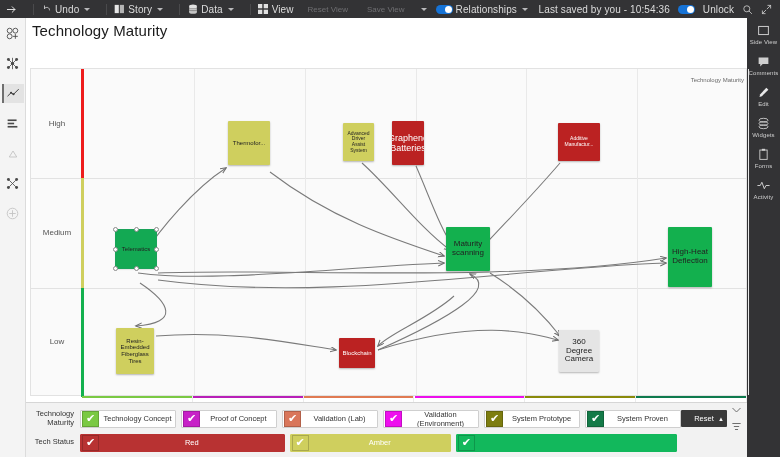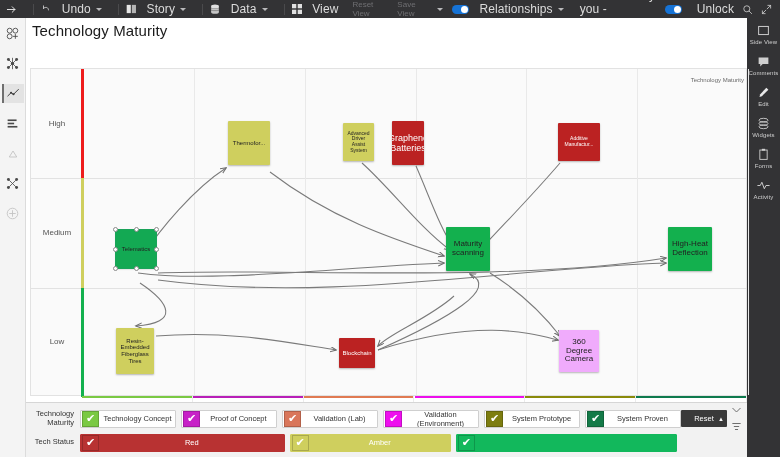--- a/index.html
+++ b/index.html
@@ -12,21 +12,21 @@
   }
   #app { position:relative; width:780px; height:457px; background:#2b2b2b; }
 
   
   .toolbar {
     position:absolute; left:0; top:0; width:780px; height:18px;
     background:#333335; display:flex; align-items:center;
     color:#d8d8d8; font-size:8.5px; padding:0 6px;
   }
   .tb-group { display:flex; align-items:center; gap:3px; margin-right:9px; }
-  .tb-lbl { color:#dcdcdc; font-size:12px; letter-spacing:.1px;margin-left:7px; }
+  .tb-lbl { color:#dcdcdc; font-size:10px; letter-spacing:.1px; }
   .caret { width:0;height:0;border-left:3px solid transparent;border-right:3px solid transparent;border-top:3.5px solid #b9b9bb; margin-left:2px;}
   .tb-sep { width:1px; height:11px; background:#4a4a4c; margin:0 7px; }
   .tb-icon { display:inline-flex; align-items:center; justify-content:center; width:11px; height:11px; color:#dcdcdc; }
   .tb-icon svg { display:block; }
   .tb-right { margin-left:auto; display:flex; align-items:center; gap:8px; padding-right:2px;}
   .toggle {
     width:17px; height:9px; border-radius:5px; background:#1673d6; position:relative; flex:none;
   }
   .toggle::after{content:"";position:absolute;right:1px;top:1px;width:7px;height:7px;border-radius:50%;background:#fff;}
   .btn-flat { font-size:8px; color:#6f6f72; padding:1px 4px; border:1px solid transparent; }
@@ -373,30 +373,30 @@
           <div class="handle" style="left: 126px; top: 184px;"></div>
           <div class="handle" style="left: 85px; top: 223px;"></div>
           <div class="handle" style="left: 126px; top: 223px;"></div>
           <div class="handle" style="left: 105.5px; top: 184px;"></div>
           <div class="handle" style="left: 105.5px; top: 223px;"></div>
           <div class="handle" style="left: 85px; top: 203.5px;"></div>
           <div class="handle" style="left: 126px; top: 203.5px;"></div>
           <div class="node" style="left: 418px; top: 184px; width: 44px; height: 44px; background: rgb(19, 176, 78); color: rgb(34, 34, 34); font-size: 8px;">
             <span>Maturity scanning</span>
           </div>
-          <div class="node" style="left: 640px; top: 184px; width: 44px; height: 44px; background: rgb(19, 176, 78); color: rgb(34, 34, 34); font-size: 8px;">
+          <div class="node" style="left: 640px; top: 184px; width: 44px; height: 60px; background: rgb(19, 176, 78); color: rgb(34, 34, 34); font-size: 8px;">
             <span>High-Heat Deflection</span>
           </div>
           <div class="node" style="left: 88px; top: 285px; width: 38px; height: 46px; background: rgb(207, 207, 94); color: rgb(34, 34, 34); font-size: 6px;">
             <span>Resin-Embedded Fiberglass Tires</span>
           </div>
           <div class="node" style="left: 311px; top: 295px; width: 36px; height: 30px; background: rgb(187, 34, 34); color: rgb(255, 255, 255); font-size: 6px;">
             <span>Blockchain</span>
           </div>
-          <div class="node" style="left: 531px; top: 287px; width: 40px; height: 42px; background: #f0abfc; color: rgb(34, 34, 34); font-size: 8px;">
+          <div class="node" style="left: 531px; top: 287px; width: 40px; height: 42px; background: #e5e5e5; color: rgb(34, 34, 34); font-size: 8px;">
             <span>360 Degree Camera</span>
           </div>
         </div>
       <div class="xaxis" id="xaxis">
           <div class="xcell" style="left: 52px; width: 110.833px;">
             <div class="bar" style="background: rgb(122, 201, 67);"></div>
             <span>Technology Concept</span>
           </div>
           <div class="xcell" style="left: 162.833px; width: 110.833px;">
             <div class="bar" style="background: rgb(184, 31, 184);"></div>

